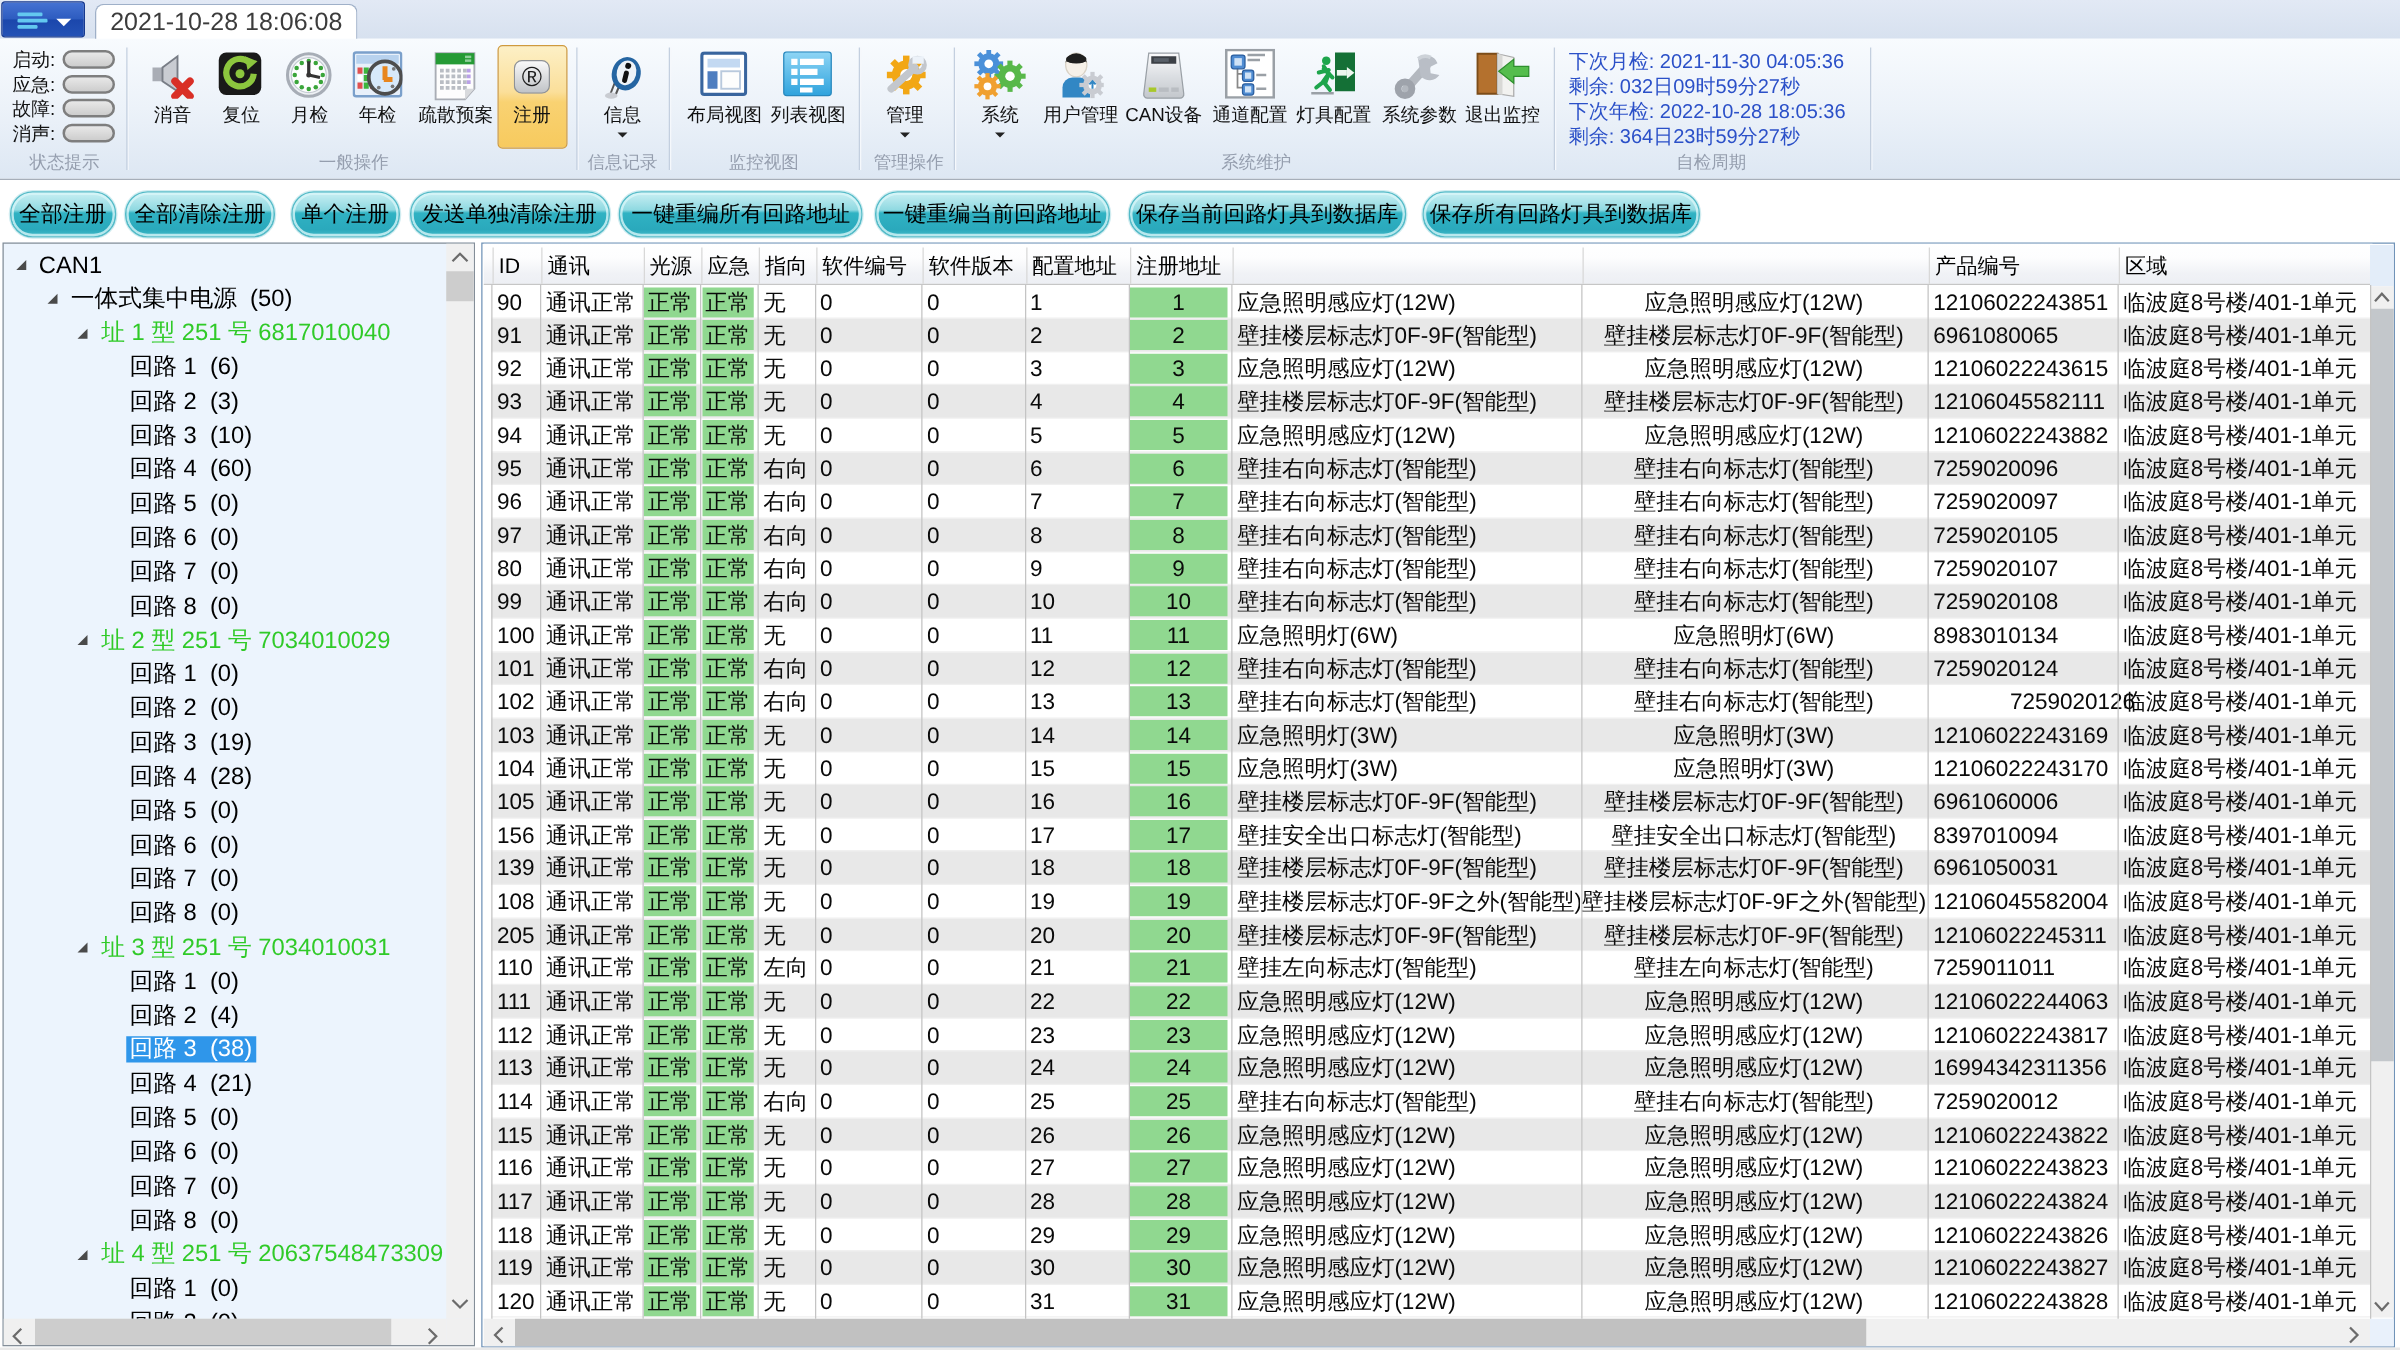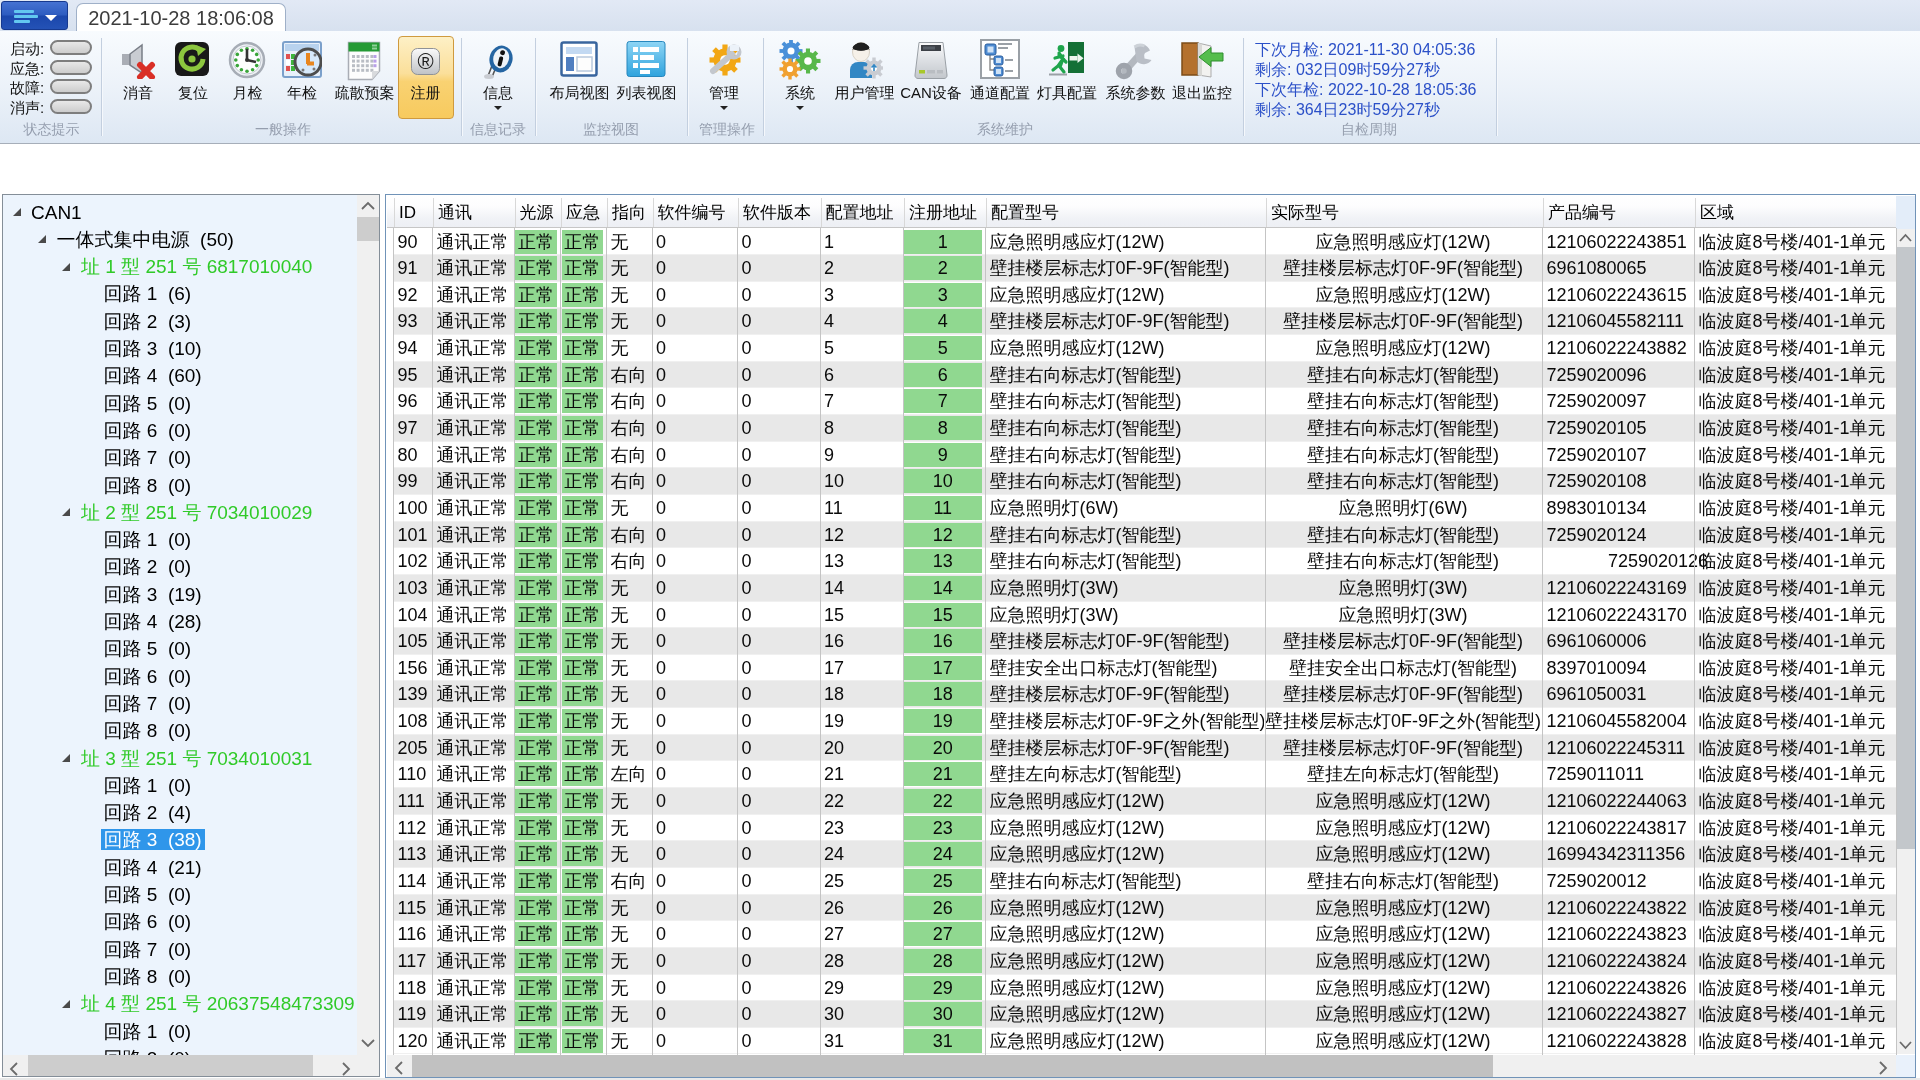--- a/index.html
+++ b/index.html
@@ -377,20 +377,30 @@
         <path d="M20.5 8 a9.5 9.5 0 0 1 15.5 3.5 l-6 3 0.5 5 7 1.5 a9.5 9.5 0 0 1 -15 1" fill="#b9bec6"></path>
         <path d="M20.5 8 a9.5 9.5 0 0 1 10 -1" fill="none" stroke="#cdd2d8" stroke-width="3"></path>
       </svg>
 <svg class="abs" style="left:1180px;top:9px" width="44" height="39" viewBox="0 0 44 39">
         <path d="M2 3 H18 V35 H2 Z" fill="#b4712e" stroke="#7c4c18" stroke-width="1.5"></path>
         <path d="M18 3 L31 6 V37 L18 35 Z" fill="#f2f2f0" stroke="#ababab"></path>
         <path d="M18 3 L22 4 V36 L18 35 Z" fill="#d8d8d5"></path>
         <polygon points="43,13 31,13 31,7.5 19,17 31,26.5 31,21 43,21" fill="#55bd4d" stroke="#2e8f2e"></polygon>
       </svg>
 </div>
+<div class="abs" id="btnrow">
+<div class="tbtn" style="left:8px;width:84.5px">全部注册</div>
+<div class="tbtn" style="left:100px;width:120px">全部清除注册</div>
+<div class="tbtn" style="left:232.5px;width:87.5px">单个注册</div>
+<div class="tbtn" style="left:327.5px;width:160px">发送单独清除注册</div>
+<div class="tbtn" style="left:495px;width:195px">一键重编所有回路地址</div>
+<div class="tbtn" style="left:700px;width:187.5px">一键重编当前回路地址</div>
+<div class="tbtn" style="left:902.5px;width:222.5px">保存当前回路灯具到数据库</div>
+<div class="tbtn" style="left:1137.5px;width:222.5px">保存所有回路灯具到数据库</div>
+</div>
 <div class="abs" id="tree">
 <div class="tri3" style="left:10px;top:13.0px"></div>
 <div class="trow" style="left:28px;top:3.5px">CAN1</div>
 <div class="tri3" style="left:35px;top:40.3px"></div>
 <div class="trow" style="left:53.5px;top:30.8px">一体式集中电源&nbsp;&nbsp;(50)</div>
 <div class="tri3" style="left:58.5px;top:67.6px"></div>
 <div class="trow green" style="left:78px;top:58.1px">址 1 型 251 号 6817010040</div>
 <div class="trow" style="left:100.5px;top:85.4px">回路 1&nbsp;&nbsp;(6)</div>
 <div class="trow" style="left:100.5px;top:112.7px">回路 2&nbsp;&nbsp;(3)</div>
 <div class="trow" style="left:100.5px;top:140.0px">回路 3&nbsp;&nbsp;(10)</div>
@@ -445,22 +455,20 @@
 <div id="thead">
 <div class="hc" style="left:12px;width:33px">ID</div>
 <div class="hc" style="left:51px;width:75.5px">通讯</div>
 <div class="hc" style="left:132.5px;width:40.5px">光源</div>
 <div class="hc" style="left:179px;width:40px">应急</div>
 <div class="hc" style="left:225px;width:39.5px">指向</div>
 <div class="hc" style="left:270.5px;width:79.5px">软件编号</div>
 <div class="hc" style="left:356px;width:76.5px">软件版本</div>
 <div class="hc" style="left:438.5px;width:77.5px">配置地址</div>
 <div class="hc" style="left:522px;width:76px">注册地址</div>
-<div class="hc" style="left:604px;width:274px">配置型号</div>
-<div class="hc" style="left:884px;width:271px">实际型号</div>
 <div class="hc" style="left:1161px;width:146px">产品编号</div>
 <div class="hc" style="left:1313px;width:196.5px">区域</div>
 <div class="hl" style="left:7px"></div>
 <div class="hl" style="left:46px"></div>
 <div class="hl" style="left:128px"></div>
 <div class="hl" style="left:174px"></div>
 <div class="hl" style="left:220px"></div>
 <div class="hl" style="left:266px"></div>
 <div class="hl" style="left:351px"></div>
 <div class="hl" style="left:434px"></div>

